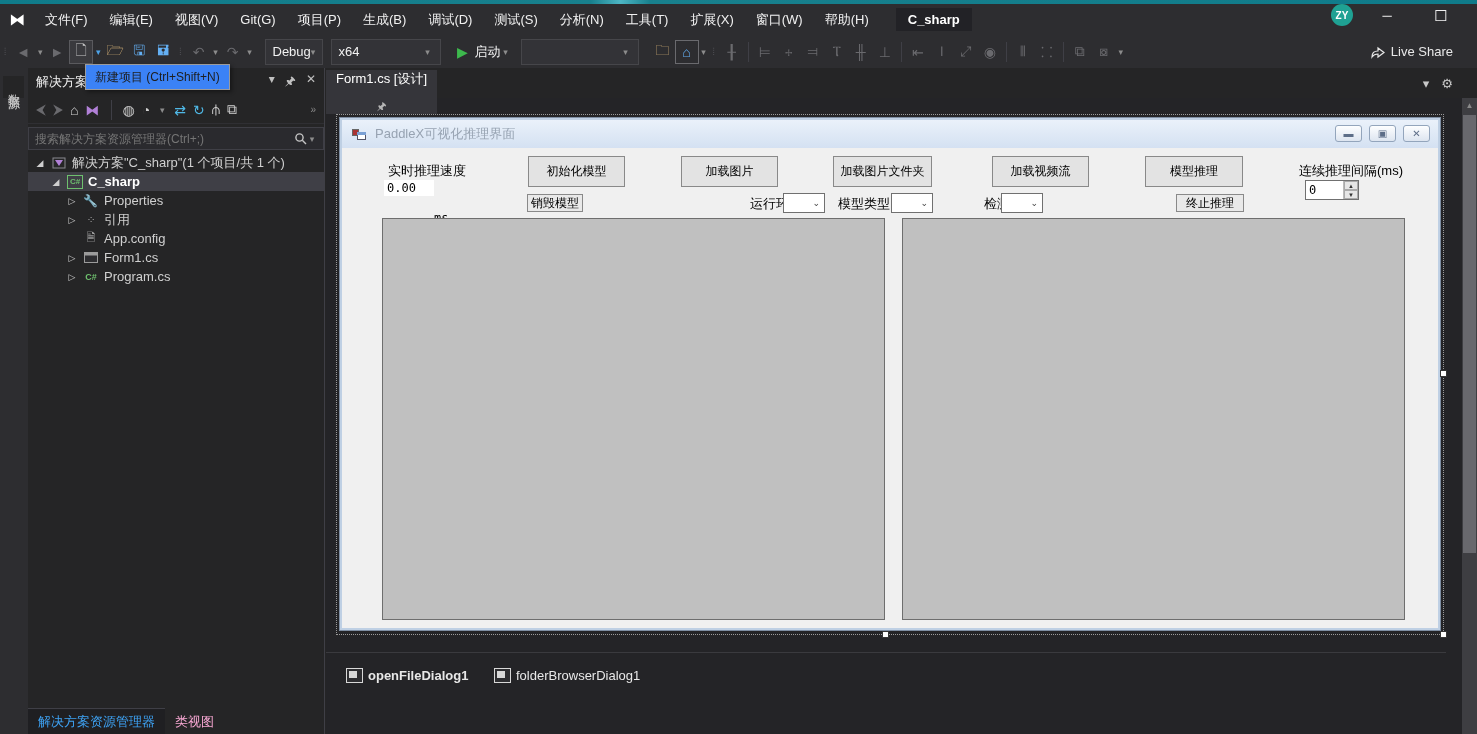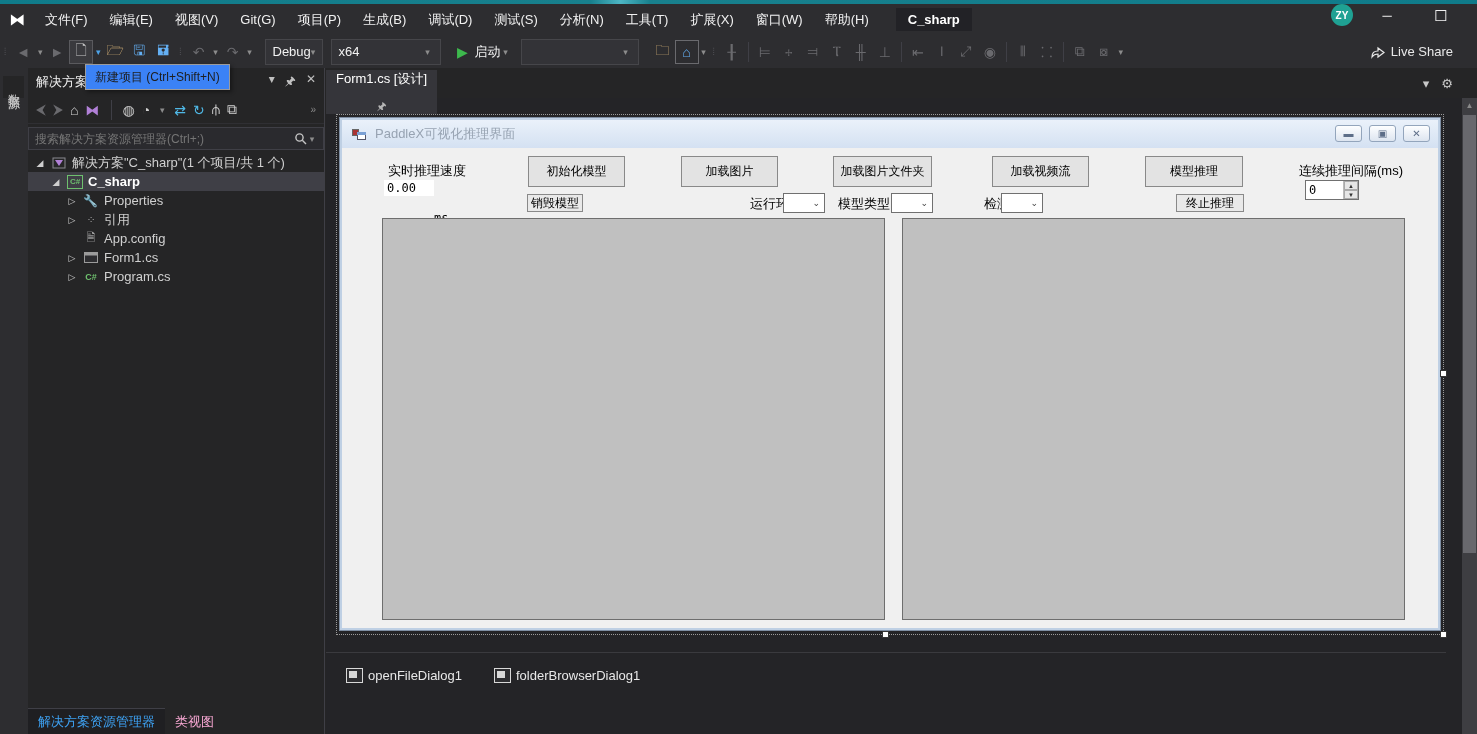--- a/index.html
+++ b/index.html
@@ -352,21 +352,21 @@
 
       <div class="pic" style="left:40px; top:98px;"></div>
       <div class="pic" style="left:560px; top:98px;"></div>
     </div>
 
     <div class="handle" style="left:556px; top:563px;"></div>
     <div class="handle" style="left:1114px; top:302px;"></div>
     <div class="handle" style="left:1114px; top:563px;"></div>
 
     <div class="tray-sep"></div>
-    <div class="tray-item" style="left:20px;">
+    <div class="tray-item" style="left:20px;font-weight:bold;">
       <span class="tico"></span>
       <span>openFileDialog1</span>
     </div>
     <div class="tray-item" style="left:168px;">
       <span class="tico"></span>
       <span>folderBrowserDialog1</span>
     </div>
   </div>
 
 </div>

